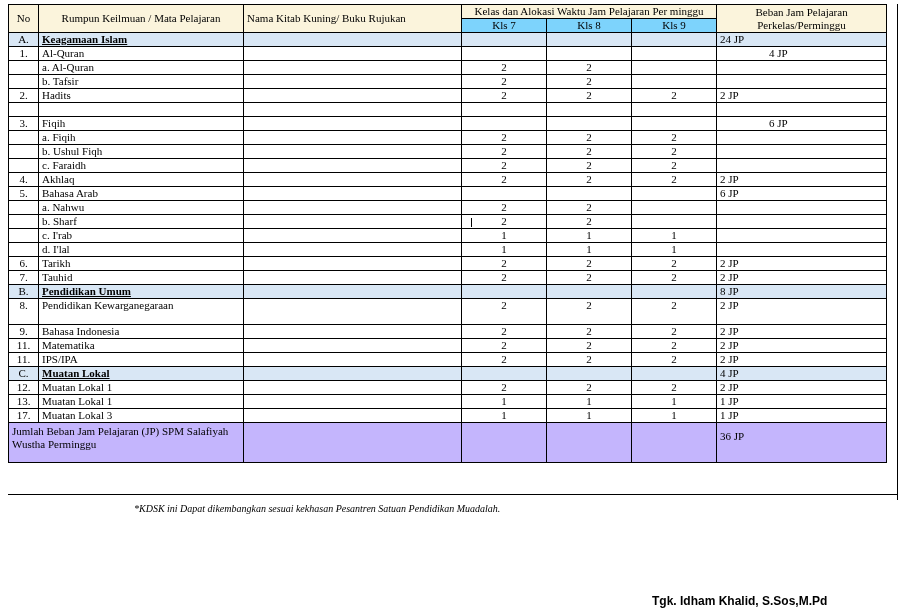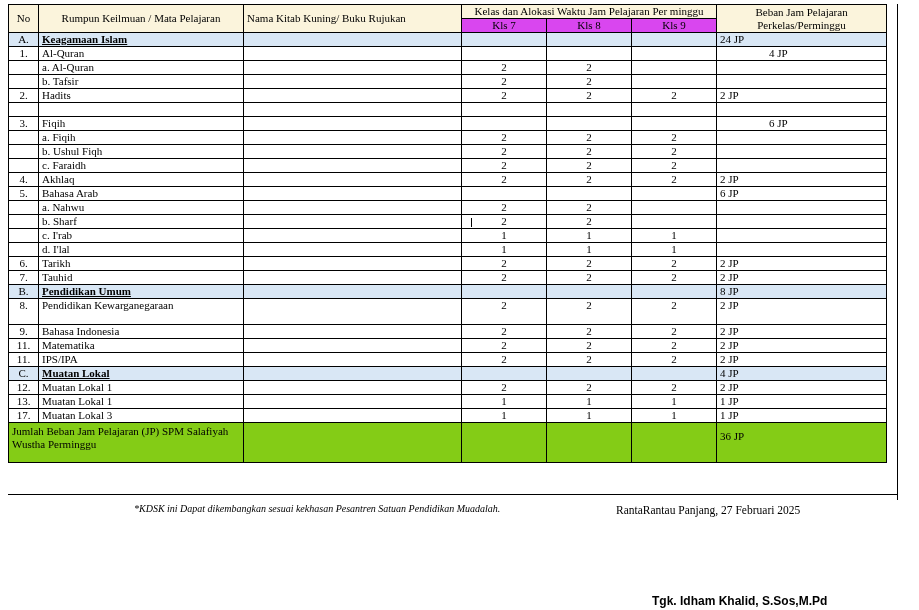--- a/index.html
+++ b/index.html
@@ -28,31 +28,31 @@
     line-height:1.15;
     height:13px;
   }
   .hdr td{
     background:#fbf4dc;
     text-align:center;
     font-size:11px;
     padding:2px 3px;
   }
   .hdr-sub td{
-    background:#d946ef;
+    background:#7dd3fc;
     text-align:center;
     padding:2px 3px;
   }
   .sec td{
     background:#d9e7f5;
     font-weight:bold;
   }
   .sec td.lbl{font-weight:bold;text-decoration:underline;}
   .total td{
-    background:#84cc16;
+    background:#c4b5fd;
     font-weight:bold;
     vertical-align:top;
     margin-left:12px;
   }
   .c{text-align:center;}
   .l{text-align:left;}
   .no{text-align:center;}
   .num{text-align:left;padding-left:14px;}
   .sub{padding-left:32px;text-align:left;}
   .beban{padding-left:6px;}
@@ -405,18 +405,17 @@
     </tbody>
   </table>
 
   <div class="tick"></div>
   <div class="divider" style="left:8px;"></div>
   <div class="vline" style="left:897px;"></div>
 
   <div class="footer">
     <div class="foot-note">*KDSK  ini  Dapat  dikembangkan  sesuai  kekhasan  Pesantren  Satuan  Pendidikan  Muadalah.</div>
     <div class="foot-right">
-      <div>RantaRantau Panjang, 27 Februari 2025</div>
     </div>
     <div class="sign-name">Tgk. Idham Khalid, S.Sos,M.Pd</div>
   </div>
 
 </div>
 
 </body></html>

